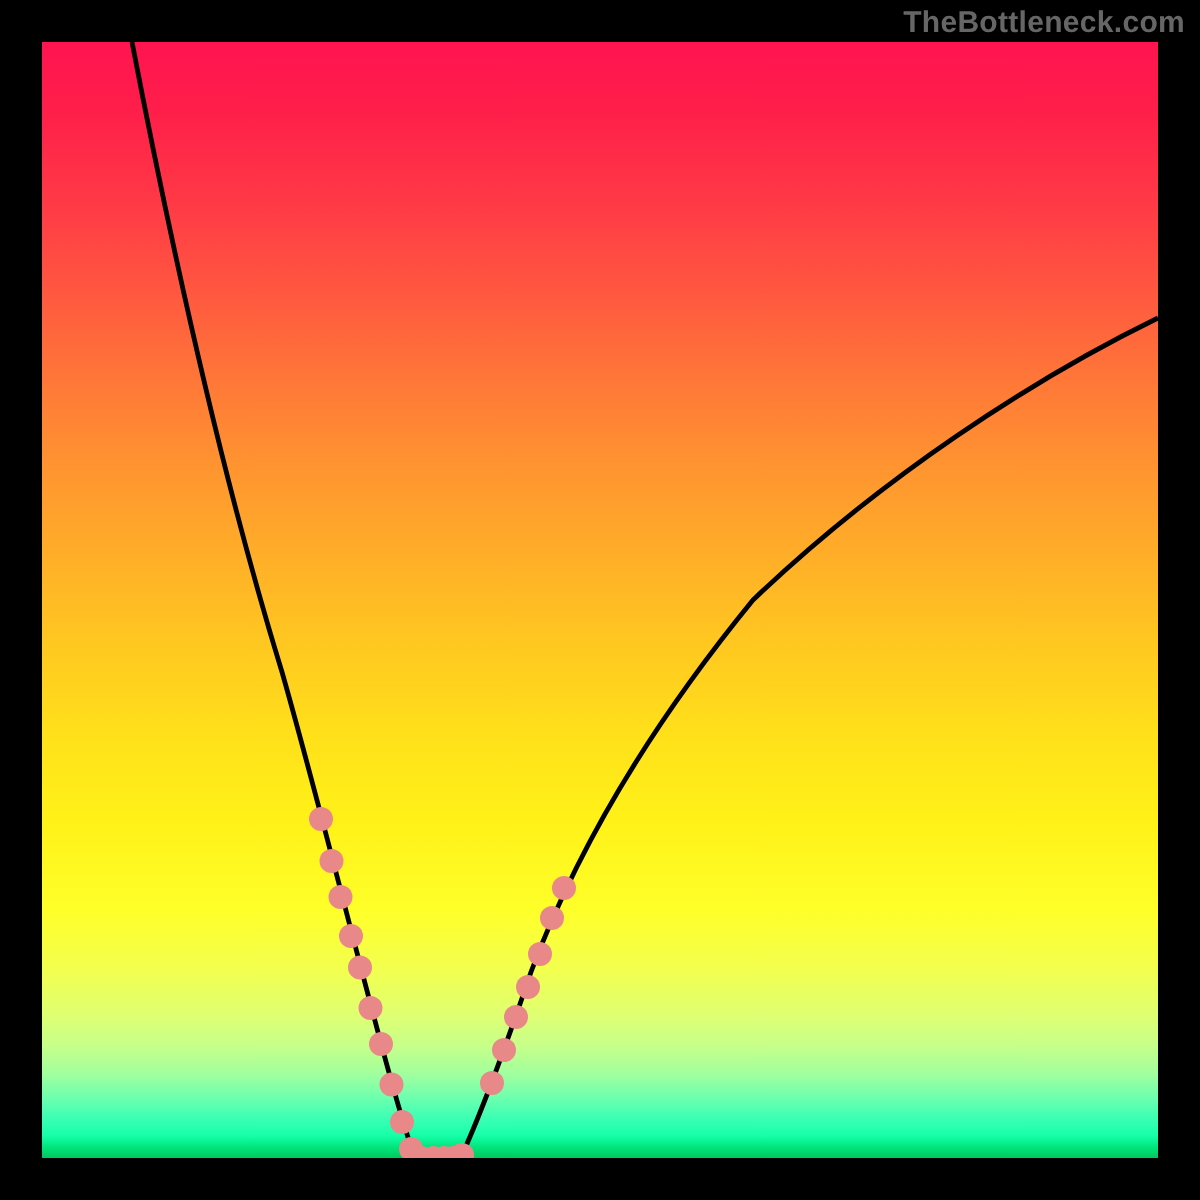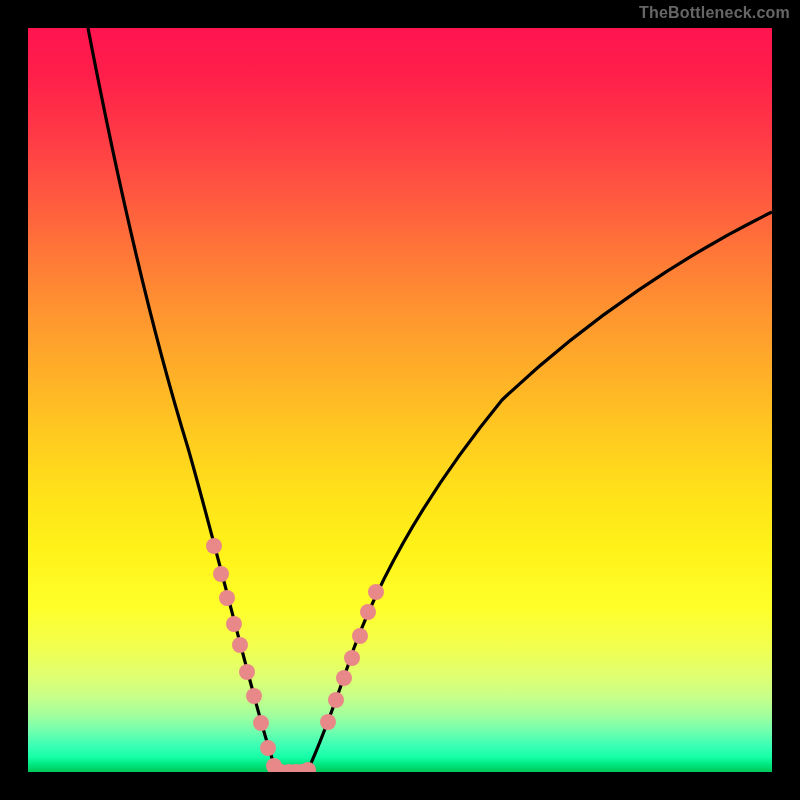--- a/index.html
+++ b/index.html
@@ -27,21 +27,21 @@
       #70ffae 94.5%,
       #3affb4 96.5%,
       #16ffa8 98%,
       #00e67e 99%,
       #00c85a 100%);
   }
   .watermark {
     position: absolute;
     top: 4px; right: 10px;
     font-family: Arial, Helvetica, sans-serif;
-    font-size: 16px;
+    font-size: 20px;
     font-weight: 600;
     color: #666;
     letter-spacing: 0.2px;
   }
   .curve-svg {
     position: absolute;
     left: 28px; top: 28px;
     width: 744px; height: 744px;
   }
 </style>

